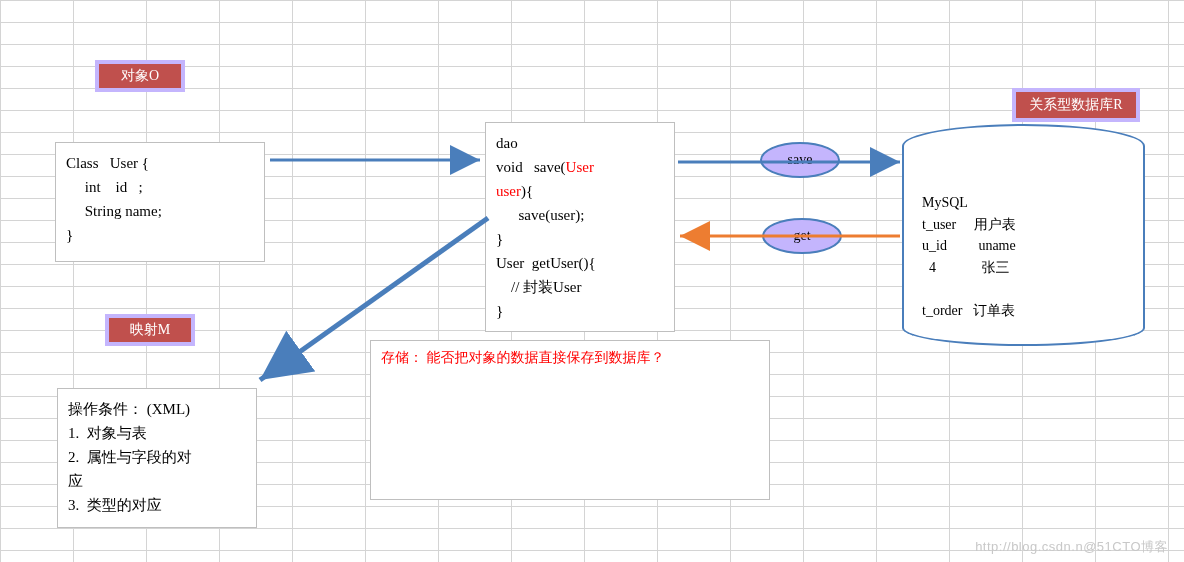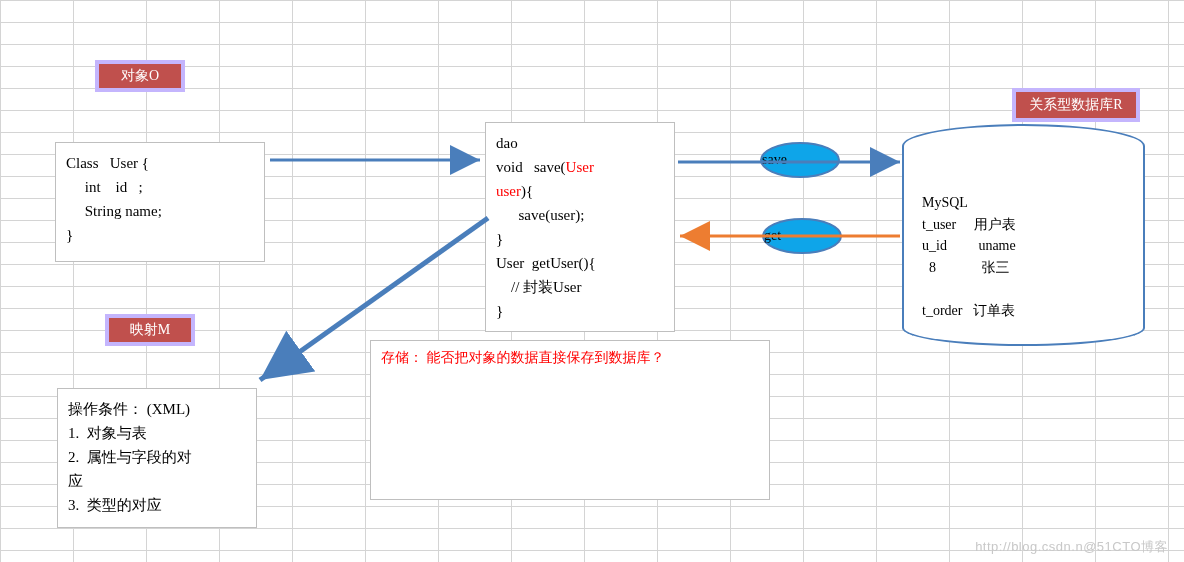--- a/index.html
+++ b/index.html
@@ -41,23 +41,23 @@
     font-size: 15px;
     white-space: pre;
     font-family: "SimSun", "宋体", serif;
   }
   .qbox { color: #ff0000; font-size: 14px; line-height: 1.5; padding: 6px 10px 0 10px; }
   .red { color: #ff0000; }
   .blk { color: #000; }
   .ellipse {
     position: absolute;
     border: 2px solid #4a7ebb;
-    background: #0ea5e9;
+    background: #c4b5fd;
     border-radius: 50%;
-    display: flex; align-items: center; 
+    display: flex; align-items: center; justify-content: center;
     font-size: 14px;
   }
   .cylinder {
     position: absolute;
     border: 2px solid #4a7ebb;
     border-top: none;
     border-bottom-left-radius: 50% 18px;
     border-bottom-right-radius: 50% 18px;
     background: #fff;
   }
@@ -118,21 +118,21 @@
   </div>
 <div class="ellipse" style="left:762px; top:218px; width:80px; height:36px;">
     <span>get</span>
   </div>
 
 <div class="cyl-top" style="left:902px; top:124px; width:243px; height:44px;"></div>
 <div class="cylinder" style="left:902px; top:146px; width:243px; height:200px;"></div>
 <div class="db-content" style="left:922px; top:192px;">MySQL
 t_user     用户表
 u_id         uname
-  8             张三
+  4             张三
 
 t_order   订单表</div>
 
 <div class="text-box qbox" style="left:370px; top:340px; width:400px; height:160px; white-space: normal;">
 <div>存储：   能否把对象的数据直接保存到数据库？</div>
 </div>
 
 <div class="text-box" style="left:57px; top:388px; width:200px; height:140px;">操作条件： (XML)
 1.  对象与表
 2.  属性与字段的对

